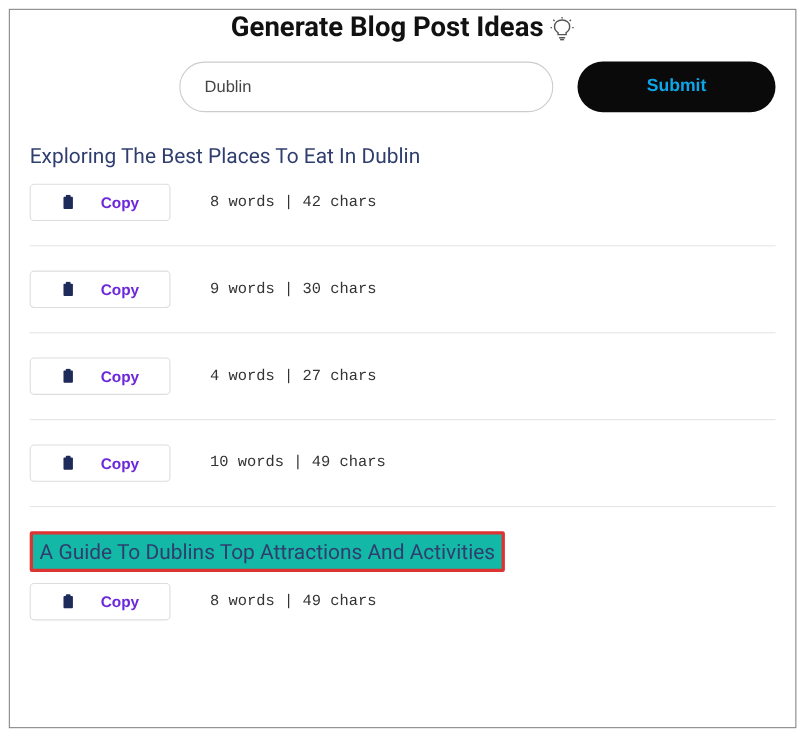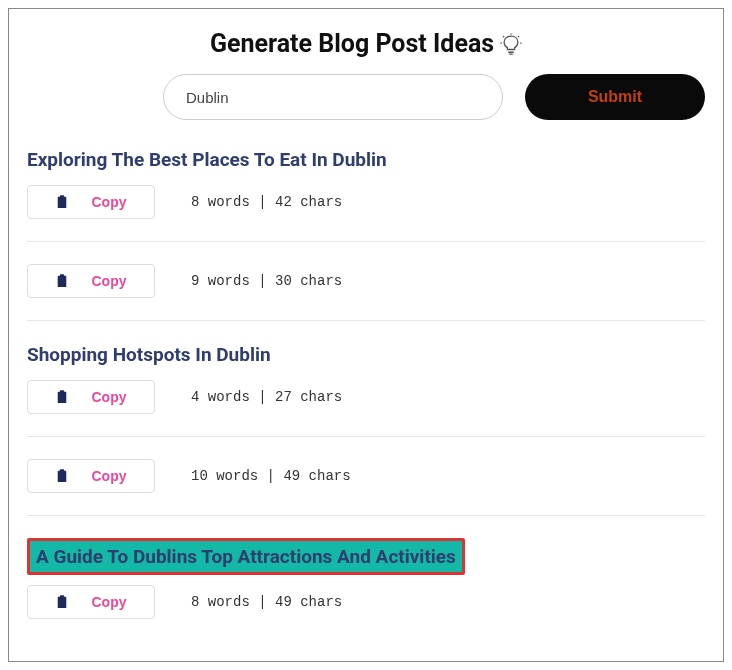--- a/index.html
+++ b/index.html
@@ -5,21 +5,21 @@
 * { box-sizing: border-box; margin: 0; padding: 0; }
 body {
   font-family: -apple-system, BlinkMacSystemFont, "Segoe UI", Roboto, Arial, sans-serif;
   background: #fff;
   padding: 8px;
 }
 .container {
   border: 1px solid #888;
   width: 716px;
   height: 654px;
-  padding: 20px 18px;
+  padding: 2px 18px;
   overflow: hidden;
 }
 .header {
   text-align: center;
   margin-bottom: 14px;
 }
 .title-row {
   display: flex;
   align-items: center;
   justify-content: center;
@@ -49,38 +49,38 @@
   padding: 0 22px;
   font-size: 15px;
   color: #444;
   outline: none;
 }
 .submit-btn {
   width: 180px;
   height: 46px;
   border-radius: 23px;
   background: #0a0a0a;
-  color: #c2410c;
+  color: #0ea5e9;
   font-size: 16px;
   font-weight: 600;
   border: none;
   cursor: pointer;
 }
 .results {
   margin-top: 28px;
 }
 .result {
   border-bottom: 1px solid #e5e5e5;
   padding-bottom: 22px;
   margin-bottom: 22px;
 }
 .result:last-child { border-bottom: none; margin-bottom:0; padding-bottom:0;}
 .result-title {
   font-size: 19px;
-  font-weight: 700;
+  font-weight: 400;
   color: #2f3e6e;
   margin-bottom: 14px;
   display: inline-block;
 }
 .highlighted .result-title {
   background: #14b8a6;
   border: 3px solid #d33;
   padding: 4px 6px;
   border-radius: 2px;
   margin-bottom: 10px;
@@ -95,21 +95,21 @@
   align-items: center;
   justify-content: center;
   gap: 24px;
   border: 1px solid #ddd;
   border-radius: 4px;
   background: #fff;
   width: 128px;
   height: 34px;
   font-size: 14px;
   font-weight: 600;
-  color: #ec4899;
+  color: #6d28d9;
   cursor: pointer;
 }
 .clip-icon {
   width: 12px;
   height: 14px;
 }
 .stats {
   font-size: 14px;
   color: #333;
   font-family: Liberation Mono, monospace;
@@ -148,21 +148,21 @@
       <div class="result"><div class="result-actions">
           <button class="copy-btn">
             <svg class="clip-icon" viewBox="0 0 14 16" fill="#1e2a5a">
               <rect x="2" y="2" width="10" height="13" rx="1"></rect>
               <rect x="4.5" y="0" width="5" height="3" rx="1" fill="#1e2a5a"></rect>
             </svg>
             <span>Copy</span>
           </button>
           <span class="stats">9 words | 30 chars</span>
         </div></div>
-      <div class="result"><div class="result-title">Shopping Hotspots In Dublin</div><div class="result-actions">
+      <div class="result"><div class="result-actions">
           <button class="copy-btn">
             <svg class="clip-icon" viewBox="0 0 14 16" fill="#1e2a5a">
               <rect x="2" y="2" width="10" height="13" rx="1"></rect>
               <rect x="4.5" y="0" width="5" height="3" rx="1" fill="#1e2a5a"></rect>
             </svg>
             <span>Copy</span>
           </button>
           <span class="stats">4 words | 27 chars</span>
         </div></div>
       <div class="result"><div class="result-actions">

